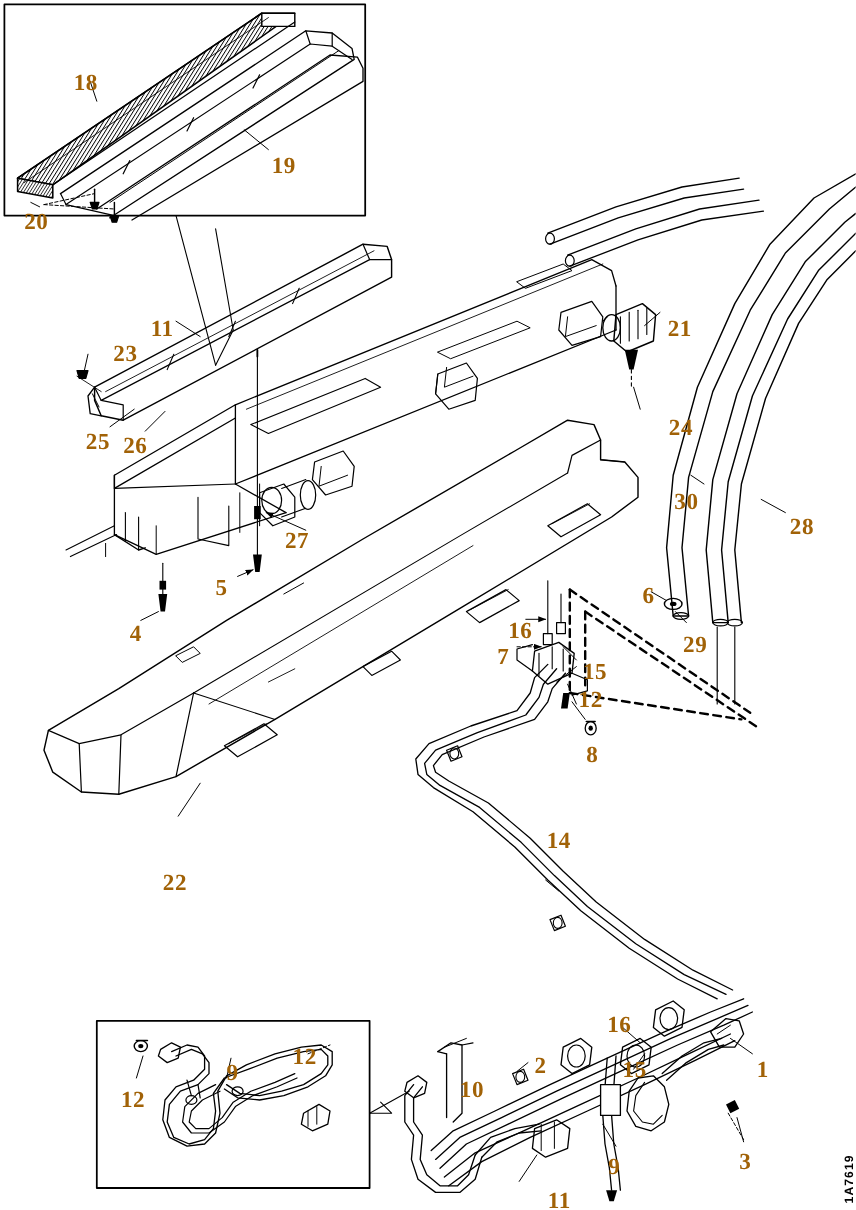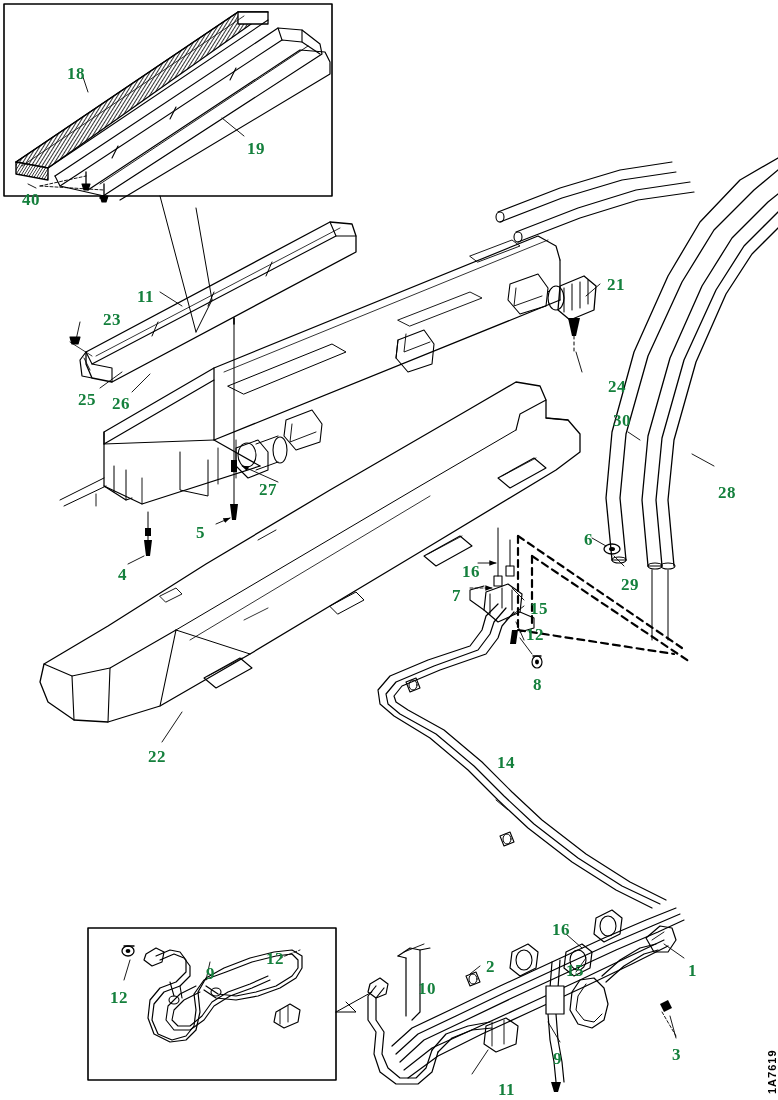--- a/index.html
+++ b/index.html
@@ -11,23 +11,23 @@
     position:relative;
   }
   #sheet{
     position:absolute;left:0;top:0;width:778px;height:1100px;
     background:#fff;
   }
   #sheet svg{position:absolute;left:0;top:0;}
   .callout{
     position:absolute;
     font-family:"Liberation Serif", serif;
-    font-size:17px;
+    font-size:21px;
     font-weight:700;
-    color:#15803d;
+    color:#a16207;
     letter-spacing:0.5px;
     white-space:nowrap;
     line-height:1;
     user-select:none;
   }
   .figid{
     position:absolute;
     font-family:"Liberation Sans", sans-serif;
     font-size:11px;
     font-weight:700;
@@ -436,27 +436,27 @@
 <div class="callout" style="left:266px;top:950px;">12</div>
 <div class="callout" style="left:206px;top:965px;">9</div>
 <div class="callout" style="left:497px;top:754px;">14</div>
 <div class="callout" style="left:530px;top:600px;">15</div>
 <div class="callout" style="left:566px;top:962px;">15</div>
 <div class="callout" style="left:462px;top:563px;">16</div>
 <div class="callout" style="left:552px;top:921px;">16</div>
 <div class="callout" style="left:137px;top:288px;">11</div>
 <div class="callout" style="left:67px;top:65px;">18</div>
 <div class="callout" style="left:247px;top:140px;">19</div>
-<div class="callout" style="left:22px;top:191px;">40</div>
-<div class="callout" style="left:607px;top:276px;">21</div>
-<div class="callout" style="left:148px;top:748px;">22</div>
+<div class="callout" style="left:22px;top:191px;">20</div>
+<div class="callout" style="left:607px;top:288px;">21</div>
+<div class="callout" style="left:148px;top:792px;">22</div>
 <div class="callout" style="left:64px;top:311px;margin-left:39px;">23</div>
 <div class="callout" style="left:595px;top:378px;margin-left:13px;">24</div>
 <div class="callout" style="left:78px;top:391px;">25</div>
 <div class="callout" style="left:112px;top:395px;">26</div>
 <div class="callout" style="left:259px;top:481px;">27</div>
-<div class="callout" style="left:718px;top:468px;margin-top:16px;">28</div>
+<div class="callout" style="left:718px;top:468px;">28</div>
 <div class="callout" style="left:621px;top:576px;">29</div>
-<div class="callout" style="left:613px;top:412px;">30</div>
+<div class="callout" style="left:613px;top:446px;">30</div>
 
 <div class="figid" style="left:766px;top:1094px;">1A7619</div>
 
 </div>
 
 </body></html>

